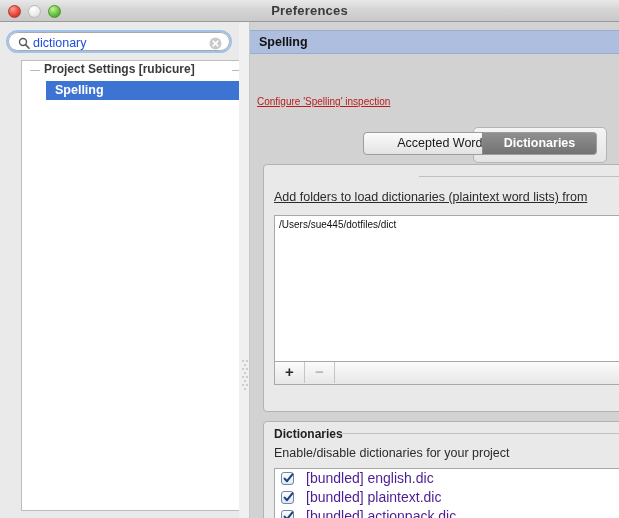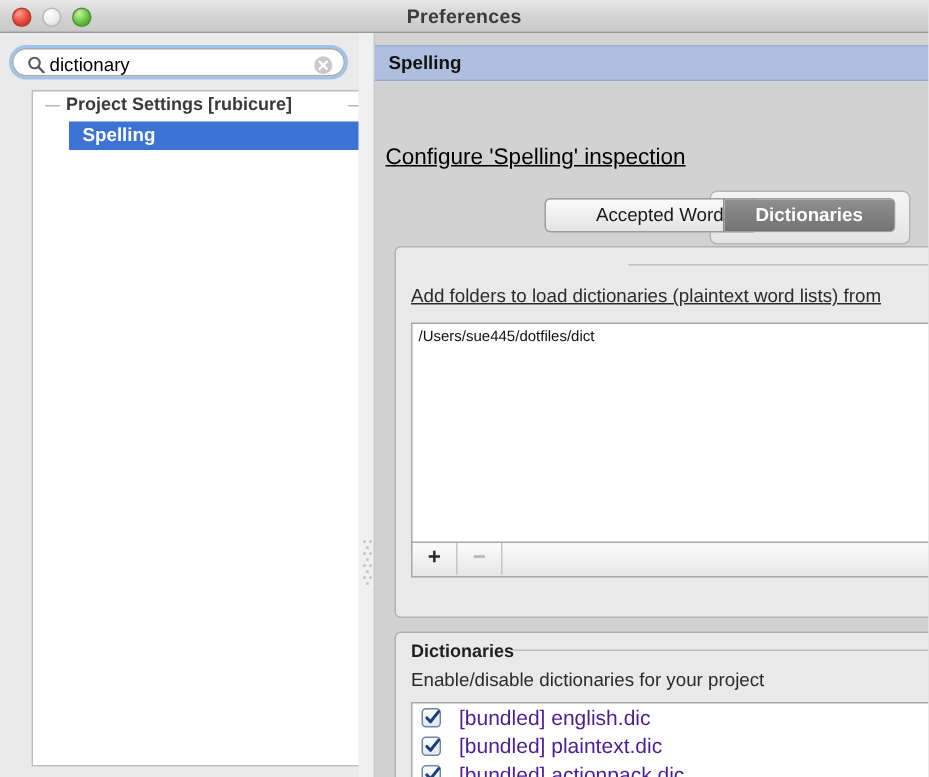--- a/index.html
+++ b/index.html
@@ -105,21 +105,21 @@
   #search-icon {
     position: absolute;
     left: 9px; top: 4px;
     width: 12px; height: 12px;
   }
   #search-input-text {
     position: absolute;
     left: 24px; top: 3px;
     width: 180px;
     font-size: 12.5px;
-    color: #000000;
+    color: #1d4ed8;
     line-height: 14px;
     white-space: nowrap;
     overflow: hidden;
   }
   #clear-icon {
     position: absolute;
     right: 7px; top: 4px;
     width: 13px; height: 13px;
   }
 
@@ -219,22 +219,22 @@
     position: absolute;
     left: 9px; top: 4px;
     font-size: 12.5px;
     font-weight: bold;
     color: #111;
   }
 
   #configure-link {
     position: absolute;
     left: 7px; top: 74px;
-    font-size: 15px;
-    color: #000000;
+    font-size: 10px;
+    color: #b91c1c;
     text-decoration: underline;
     white-space: nowrap;
     cursor: pointer;
   }
 
   
   #tabbar {
     position: absolute;
     left: 110px; top: 105px;
     width: 248px; height: 36px;

